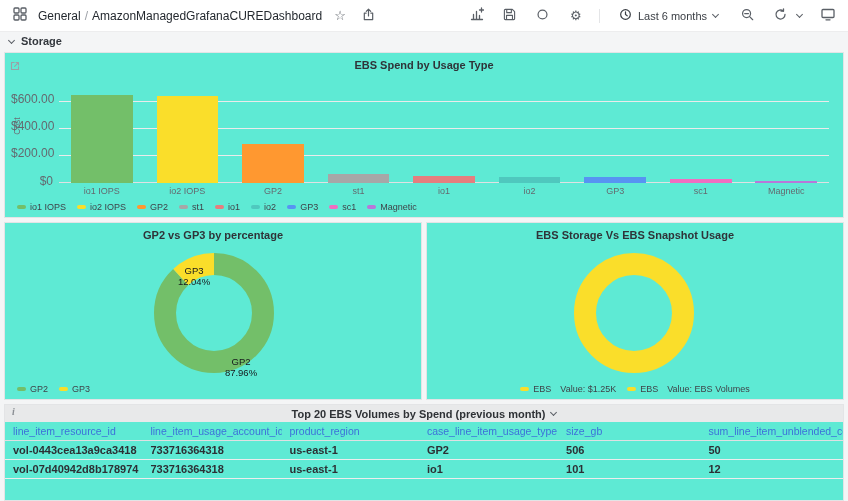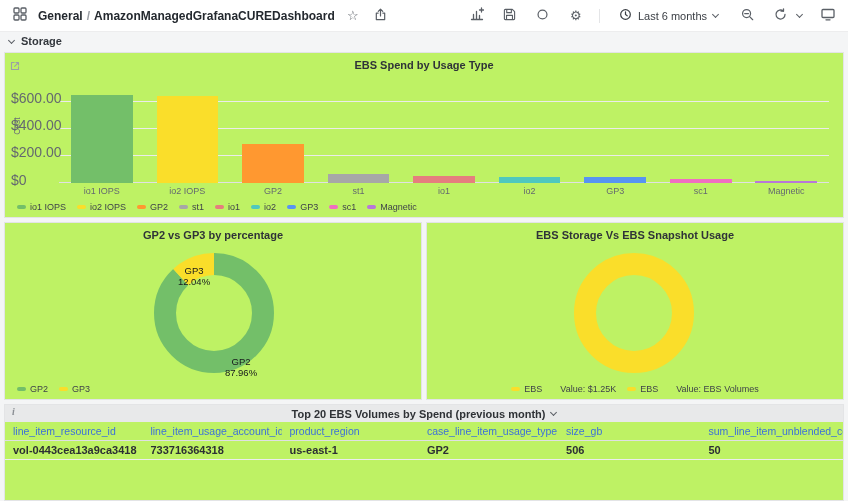--- a/index.html
+++ b/index.html
@@ -5,60 +5,60 @@
   * { box-sizing: border-box; }
   html,body { width:848px; height:501px; margin:0; overflow:hidden;
     font-family:"Liberation Sans", sans-serif; background:#f4f5f6; }
   button { font-family:inherit;justify-content:center; }
 
   
   .topnav { position:absolute; top:0; left:0; width:100%; height:32px; background:#fff;
     border-bottom:1px solid #ededee; display:flex; align-items:center; padding:0 10px; gap:8px; z-index:5; }
   .icon-btn { background:none; border:none; padding:0; margin:0; display:flex; align-items:center;
     justify-content:center; width:20px; height:20px; color:#5a5f66; cursor:pointer; font-size:13px; }
-  .crumb { display:flex; align-items:center; gap:4px; font-size:12px; color:#24292f; font-weight:700; }
+  .crumb { display:flex; align-items:center; gap:4px; font-size:12px; color:#24292f; font-weight:400; }
   .crumb-sep { color:#9b9fa5; }
   .nav-right { margin-left:auto; display:flex; align-items:center; gap:13px; }
   .vdiv { width:1px; height:14px; background:#e4e5e7; }
   .time-picker { display:flex; align-items:center; gap:6px; font-size:11px; font-weight:500;
     color:#3a3e44; background:none; border:none; cursor:pointer; }
   .chev { width:5px; height:5px; border-right:1.5px solid #5a5f66; border-bottom:1.5px solid #5a5f66;
     transform:rotate(45deg); display:inline-block; margin-bottom:2px; }
   .refresh-group { display:flex; align-items:center; gap:3px; }
 
   
   .row-header { position:absolute; top:32px; left:0; width:100%; height:18px; display:flex;
     align-items:center; gap:7px; padding-left:9px; font-size:11px; font-weight:700; color:#33373d; cursor:pointer; }
 
   
-  .panel { position:absolute; background:#bef264; border:1px solid #e3e4e6; }
+  .panel { position:absolute; background:#5eead4; border:1px solid #e3e4e6; }
   #panel-bar    { left:4px;   top:52px;  width:840px; height:166px; }
   #panel-donut1 { left:4px;   top:222px; width:418px; height:178px; }
   #panel-donut2 { left:426px; top:222px; width:418px; height:178px; }
   #panel-table  { left:4px;   top:404px; width:840px; height:97px; overflow:hidden; }
   .panel-title { text-align:center; font-size:11px; font-weight:600; color:#2f3338;
     margin-top:6px; cursor:pointer; }
   .panel-links { position:absolute; left:5px; top:4px; color:#9aa0a6; cursor:pointer; }
 
   
   .ylabel { position:absolute; left:-8px; top:68px; width:40px; text-align:center; font-size:8.5px;
     color:#6a6f76; transform:rotate(-90deg); }
   .bar-plot { position:absolute; left:54px; right:14px; top:35px; height:95px; }
   .gridline { position:absolute; left:0; right:0; height:1px; background:#ebebeb; }
   .gridline.zero { background:#e0e1e3; }
-  .ytick { position:absolute; left:-48px; width:42px; text-align:left; font-size:14px; color:#64696f; }
+  .ytick { position:absolute; left:-48px; width:42px; text-align:right; font-size:12px; color:#64696f; }
   .bars { position:absolute; left:0; right:0; top:0; bottom:0; display:flex; align-items:flex-end; z-index:1; }
   .bar-cell { flex:1; display:flex; justify-content:center; align-items:flex-end; }
   .bar { width:72%; }
   .bar-xaxis { position:absolute; left:54px; right:14px; top:133px; display:flex; }
   .xcell { flex:1; text-align:center; font-size:9px; color:#64696f; white-space:nowrap; overflow:hidden; }
   .chart-legend { position:absolute; left:12px; bottom:5px; display:flex; gap:11px; align-items:center; }
   .lgd { display:inline-flex; align-items:center; gap:4px; font-size:9px; color:#3f4349; cursor:pointer; }
   .mark { width:9px; height:4px; border-radius:2px; display:inline-block; }
-  .lgd-val { margin-left:14px; color:#3f4349; }
+  .lgd-val { margin-left:5px; color:#3f4349; }
 
   
   .donut-svg { position:absolute; top:25px; }
   #donut1-svg { left:144px; }
   #donut2-svg { left:142px; }
   .slice-label { position:absolute; transform:translateX(-50%); text-align:center; font-size:9.5px;
     color:#16181c; line-height:1.2; z-index:2; }
   .slice-label span { display:block; }
   #label-gp3 { left:189px; top:42px; }
   #label-gp2 { left:236px; top:133px; }
@@ -355,15 +355,23 @@
       </thead>
     <tbody>
         <tr>
           <td>vol-0443cea13a9ca3418</td>
           <td>733716364318</td>
           <td>us-east-1</td>
           <td>GP2</td>
           <td>506</td>
           <td class="num">50</td>
         </tr>
+        <tr>
+          <td>vol-07d40942d8b178974</td>
+          <td>733716364318</td>
+          <td>us-east-1</td>
+          <td>io1</td>
+          <td>101</td>
+          <td class="num">12</td>
+        </tr>
       </tbody>
   </table>
 </section>
 
 </body></html>

